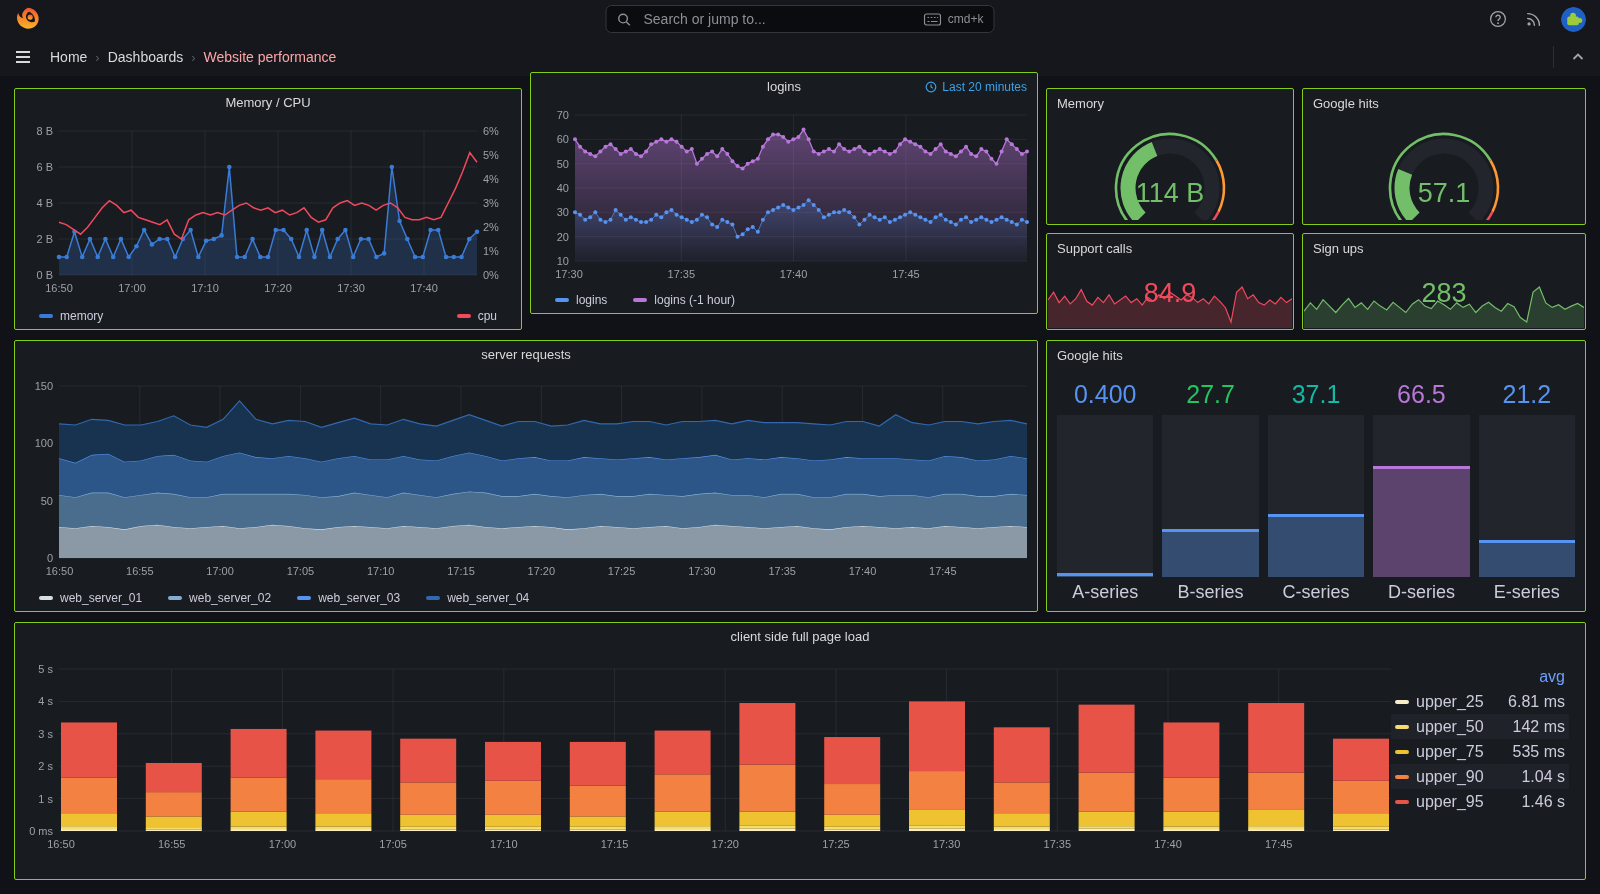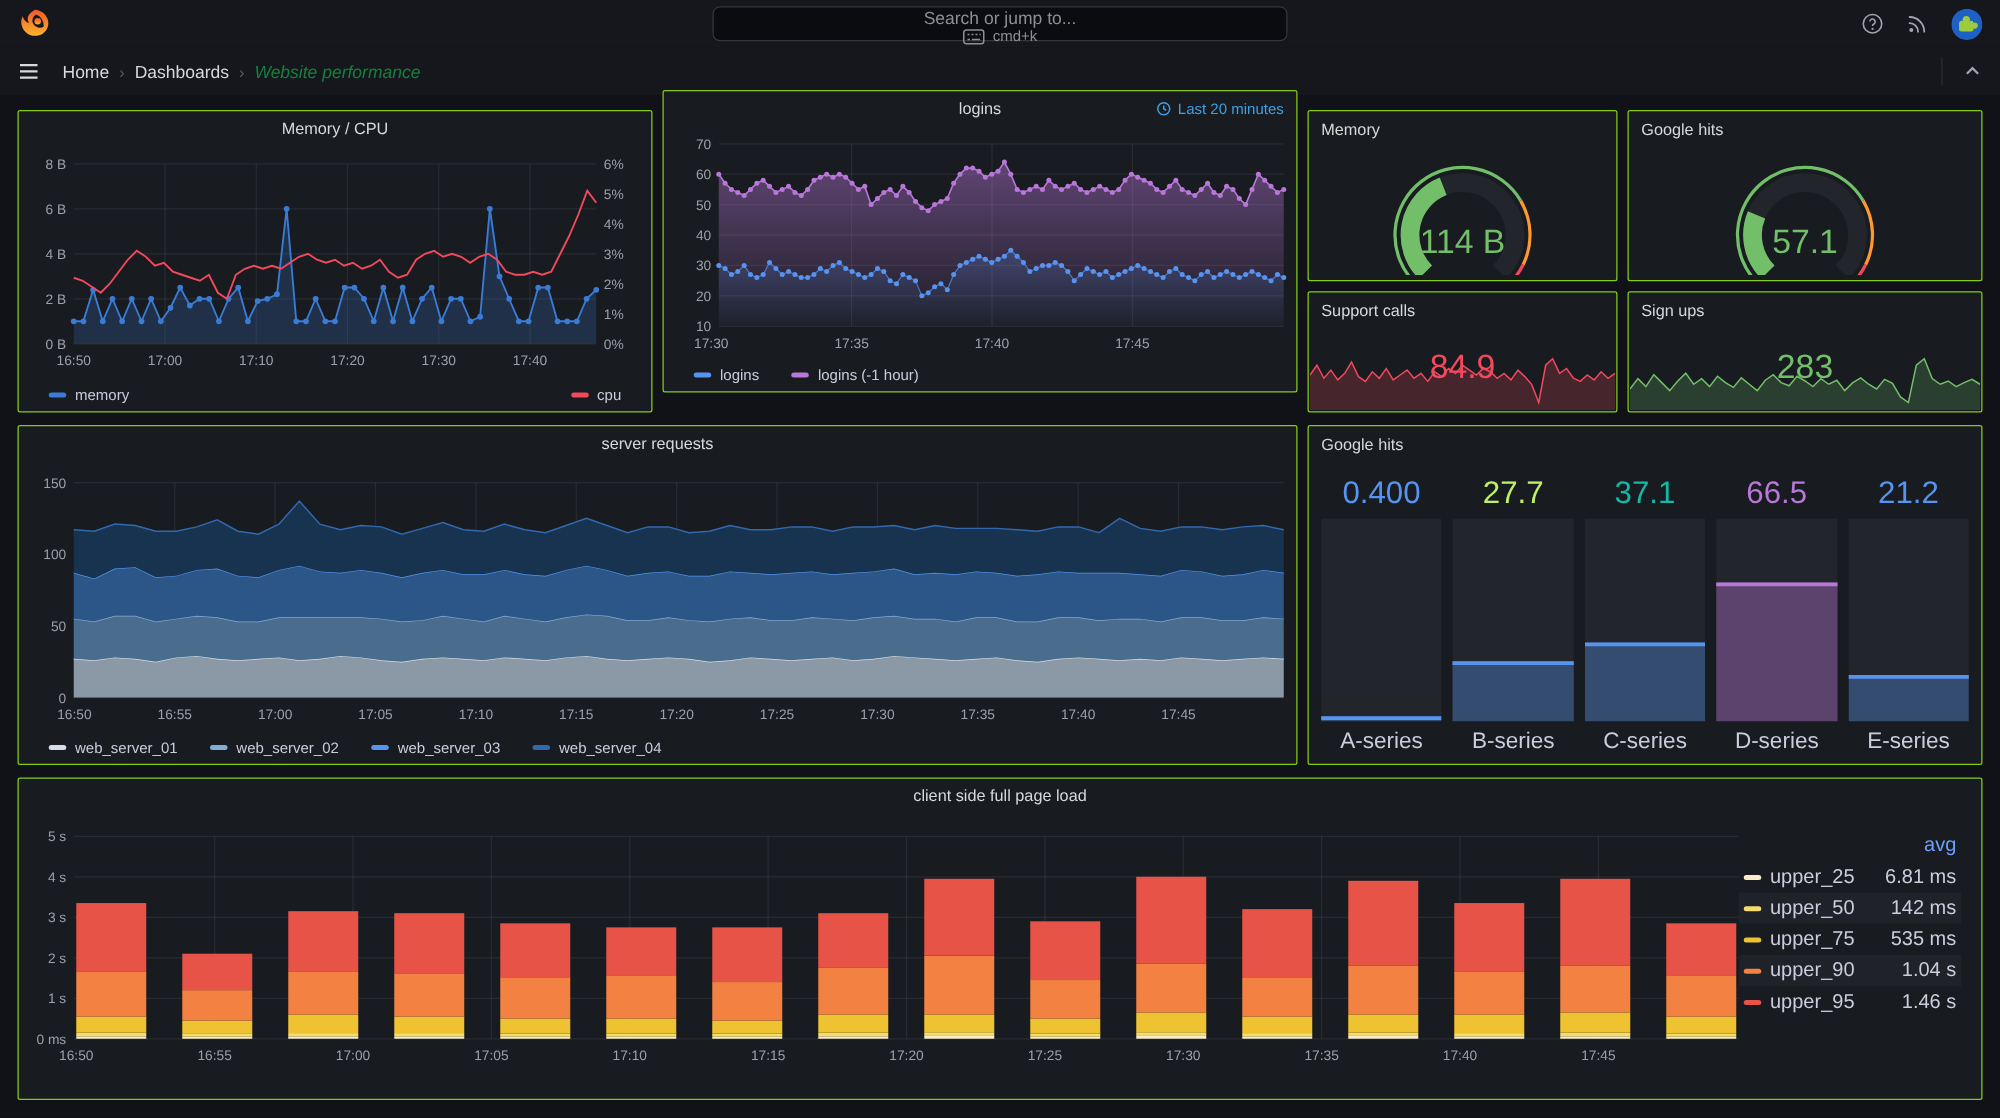--- a/index.html
+++ b/index.html
@@ -3,32 +3,32 @@
 <meta charset="utf-8">
 <style>
   html,body{margin:0;padding:0;background:#0e0f13;}
   body{width:1600px;height:894px;position:relative;overflow:hidden;
        font-family:"Liberation Sans",sans-serif;color:#ccccdc;background:#111217;}
   svg text{font-family:"Liberation Sans",sans-serif;}
   
   .topbar{position:absolute;top:0;left:0;right:0;height:38px;background:#16171c;
           display:flex;align-items:center;padding:0 14px;box-sizing:border-box;}
   .logo{width:28px;height:28px;display:flex;align-items:center;justify-content:center;cursor:pointer;}
-  .searchbox{position:absolute;left:50%;top:5px;transform:translateX(-50%);width:460px;height:28px;
+  .searchbox{position:absolute;left:50%;top:5px;transform:translateX(-50%);width:389px;height:28px;
              background:#0b0c0f;border:1px solid #34363d;border-radius:6px;display:flex;align-items:center;
-             padding:0 10px;box-sizing:border-box;color:#8e8e96;font-size:14px;gap:0;cursor:text;flex-direction:column;}
+             padding:0 10px;box-sizing:border-box;color:#8e8e96;font-size:14px;gap:12px;cursor:text;}
   .searchbox .ph{flex:1;white-space:nowrap;}
   .kbd{display:flex;align-items:center;gap:6px;font-size:12px;color:#8e8e96;}
   .tb-right{margin-left:auto;display:flex;align-items:center;gap:18px;}
   .tb-icon{color:#a2a4ab;display:flex;cursor:pointer;}
   .avatar{width:25px;height:25px;border-radius:50%;overflow:hidden;cursor:pointer;}
   .crumbbar{position:absolute;top:38px;left:0;right:0;height:38px;background:#16171c;
             display:flex;align-items:center;padding:0 14px;box-sizing:border-box;font-size:14px;}
   .crumb-link{color:#d8d9da;margin:0 4px;cursor:pointer;}
-  .crumb-cur{color:#15803d;margin:0 4px;font-style:italic;}
+  .crumb-cur{color:#fca5a5;margin:0 4px;}
   .crumb-sep{color:#595b61;margin:0 4px;font-size:13px;}
   .burger{display:flex;margin-right:14px;color:#d8d9da;cursor:pointer;}
   .crumb-right{margin-left:auto;display:flex;align-items:center;height:100%;}
   .crumb-div{border-left:1px solid #2c2e34;height:22px;margin-right:16px;}
   .chevup{color:#a2a4ab;display:flex;cursor:pointer;}
   
   .panel{position:absolute;background:#181b20;border:1px solid #84cc16;border-radius:2px;box-sizing:border-box;}
   .ptitle-c{position:absolute;top:6px;left:0;right:0;text-align:center;font-size:13px;font-weight:500;
             color:#d8d9da;cursor:pointer;z-index:3;}
   .ptitle-l{position:absolute;top:7px;left:10px;font-size:13px;font-weight:500;color:#d8d9da;cursor:pointer;z-index:3;}
@@ -592,21 +592,21 @@
   <div class="ptitle-l">Google hits</div>
   <div class="bargauge" id="bargauge">
       <div class="bgcol">
         <div class="bgval" style="color: rgb(87, 148, 242);">0.400</div>
         <div class="bgtrack">
           <div class="bgfill" style="height: calc(0.4%); background: rgba(87, 148, 242, 0.35); border-top: 3px solid rgb(87, 148, 242);"></div>
         </div>
         <div class="bgcat">A-series</div>
       </div>
       <div class="bgcol">
-        <div class="bgval" style="color: #bef264;">27.7</div>
+        <div class="bgval" style="color: #22c55e;">27.7</div>
         <div class="bgtrack">
           <div class="bgfill" style="height: calc(27.7%); background: rgba(87, 148, 242, 0.35); border-top: 3px solid rgb(87, 148, 242);"></div>
         </div>
         <div class="bgcat">B-series</div>
       </div>
       <div class="bgcol">
         <div class="bgval" style="color: #14b8a6;">37.1</div>
         <div class="bgtrack">
           <div class="bgfill" style="height: calc(37.1%); background: rgba(87, 148, 242, 0.35); border-top: 3px solid rgb(87, 148, 242);"></div>
         </div>

